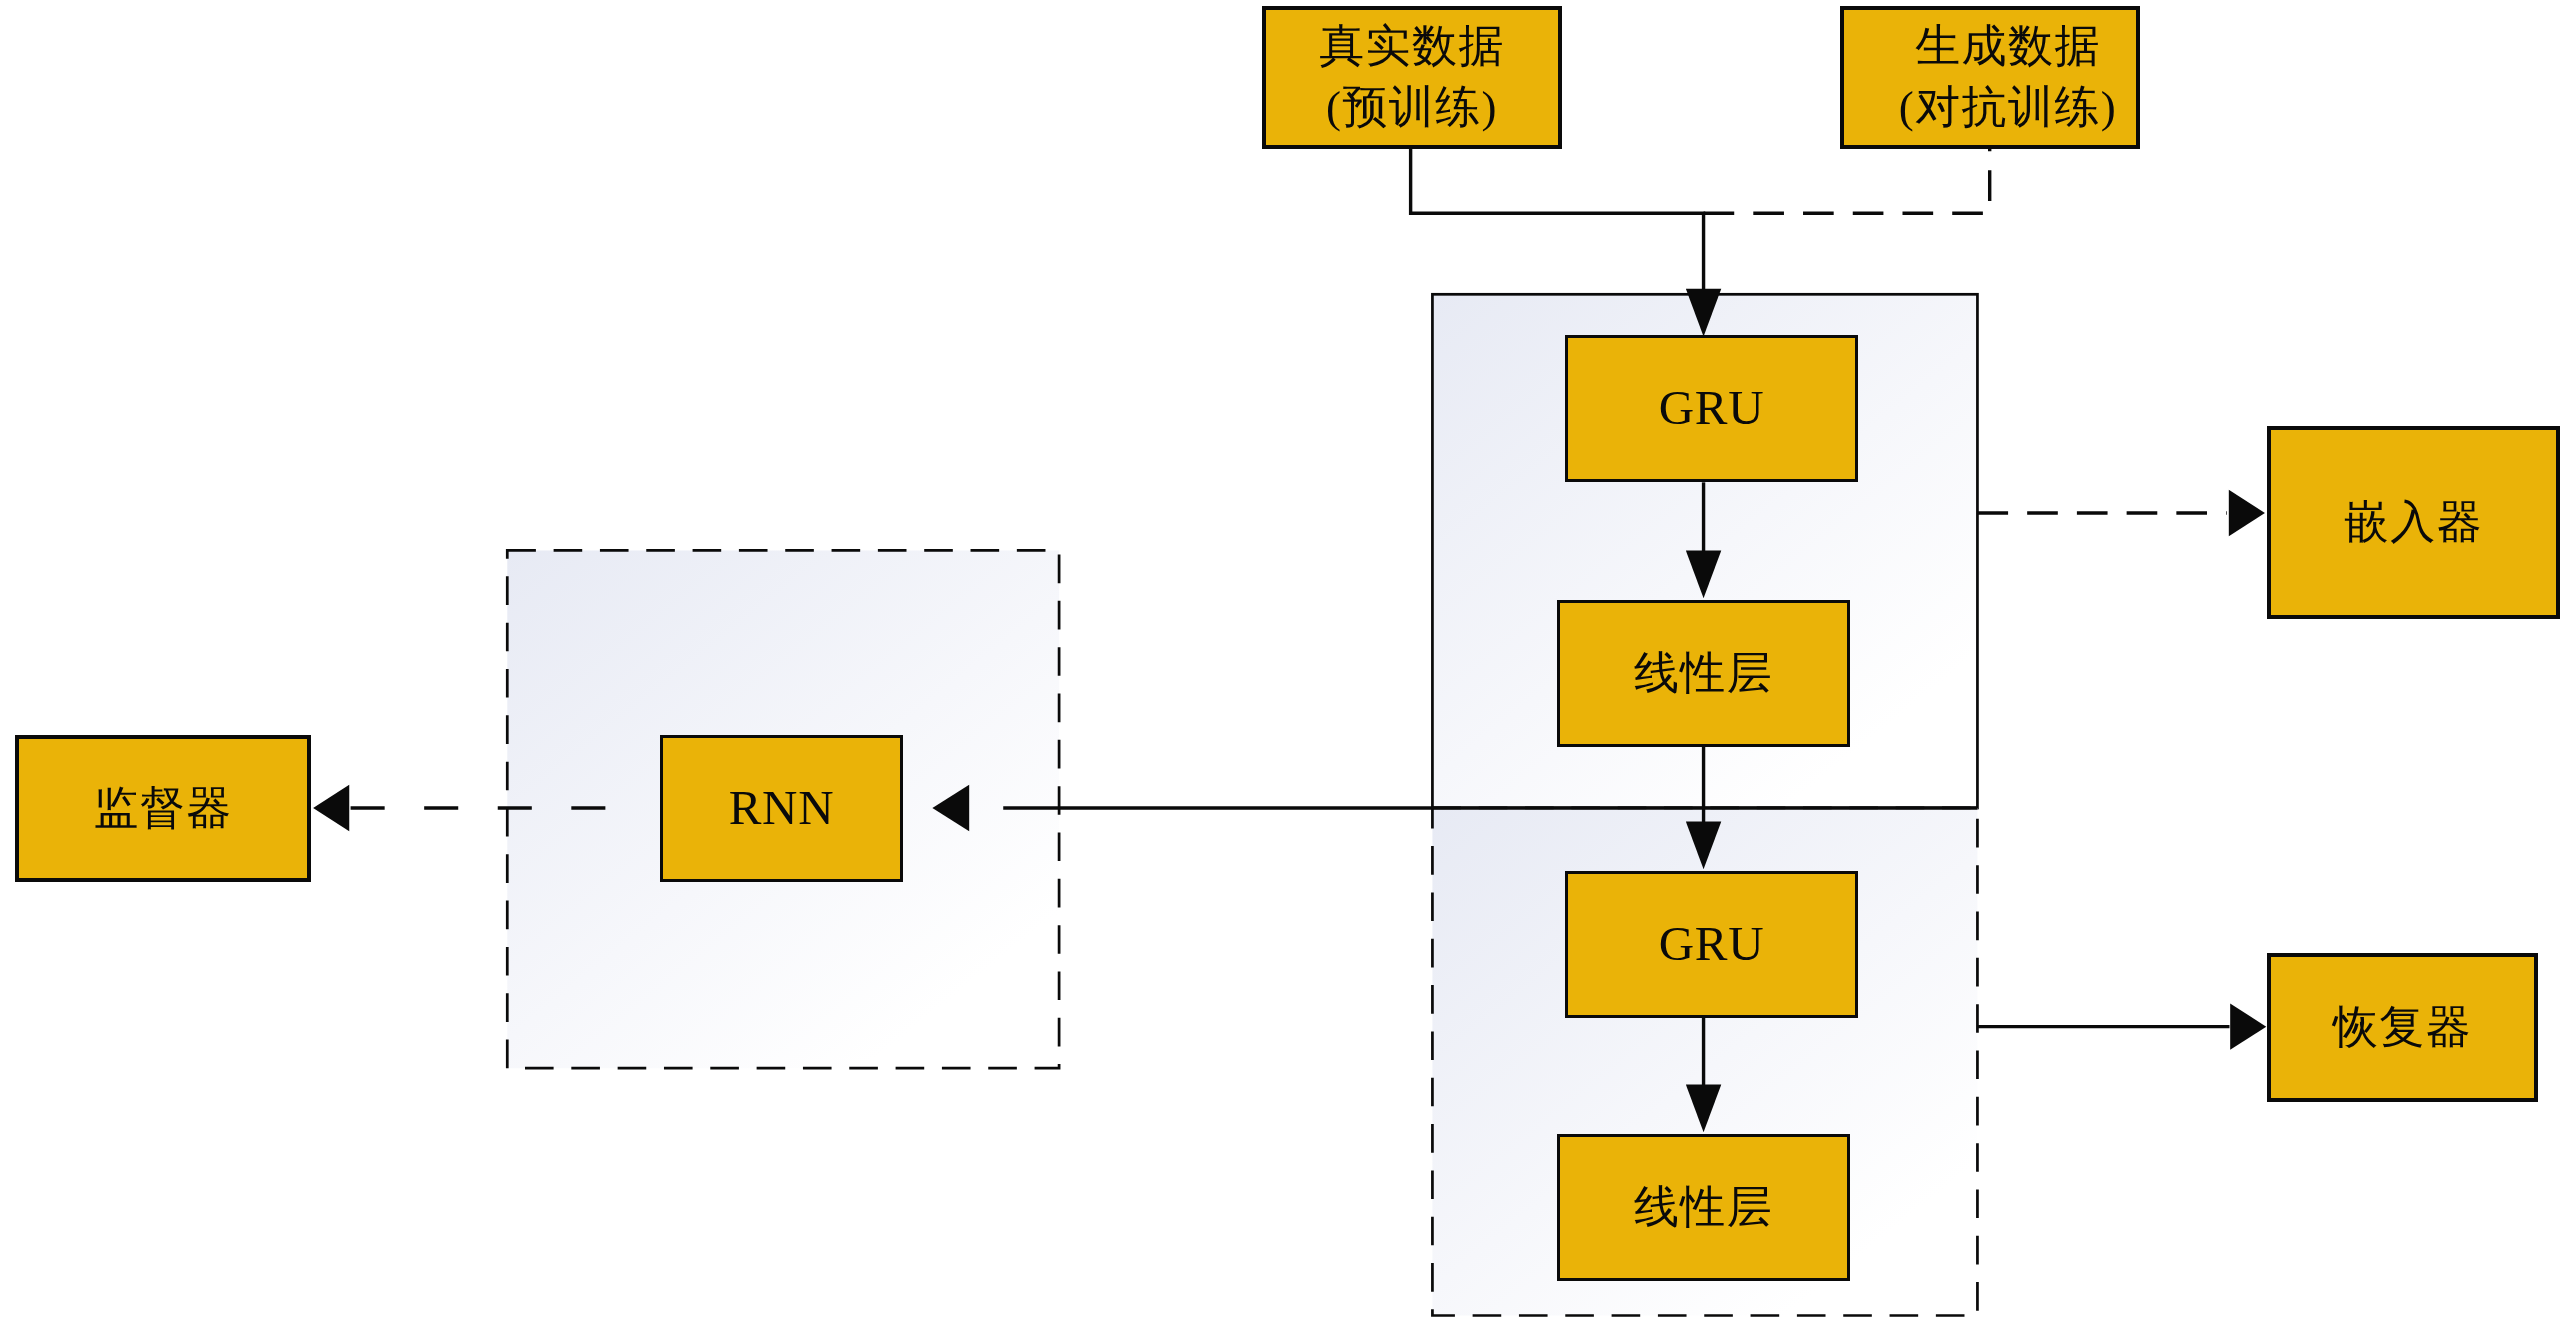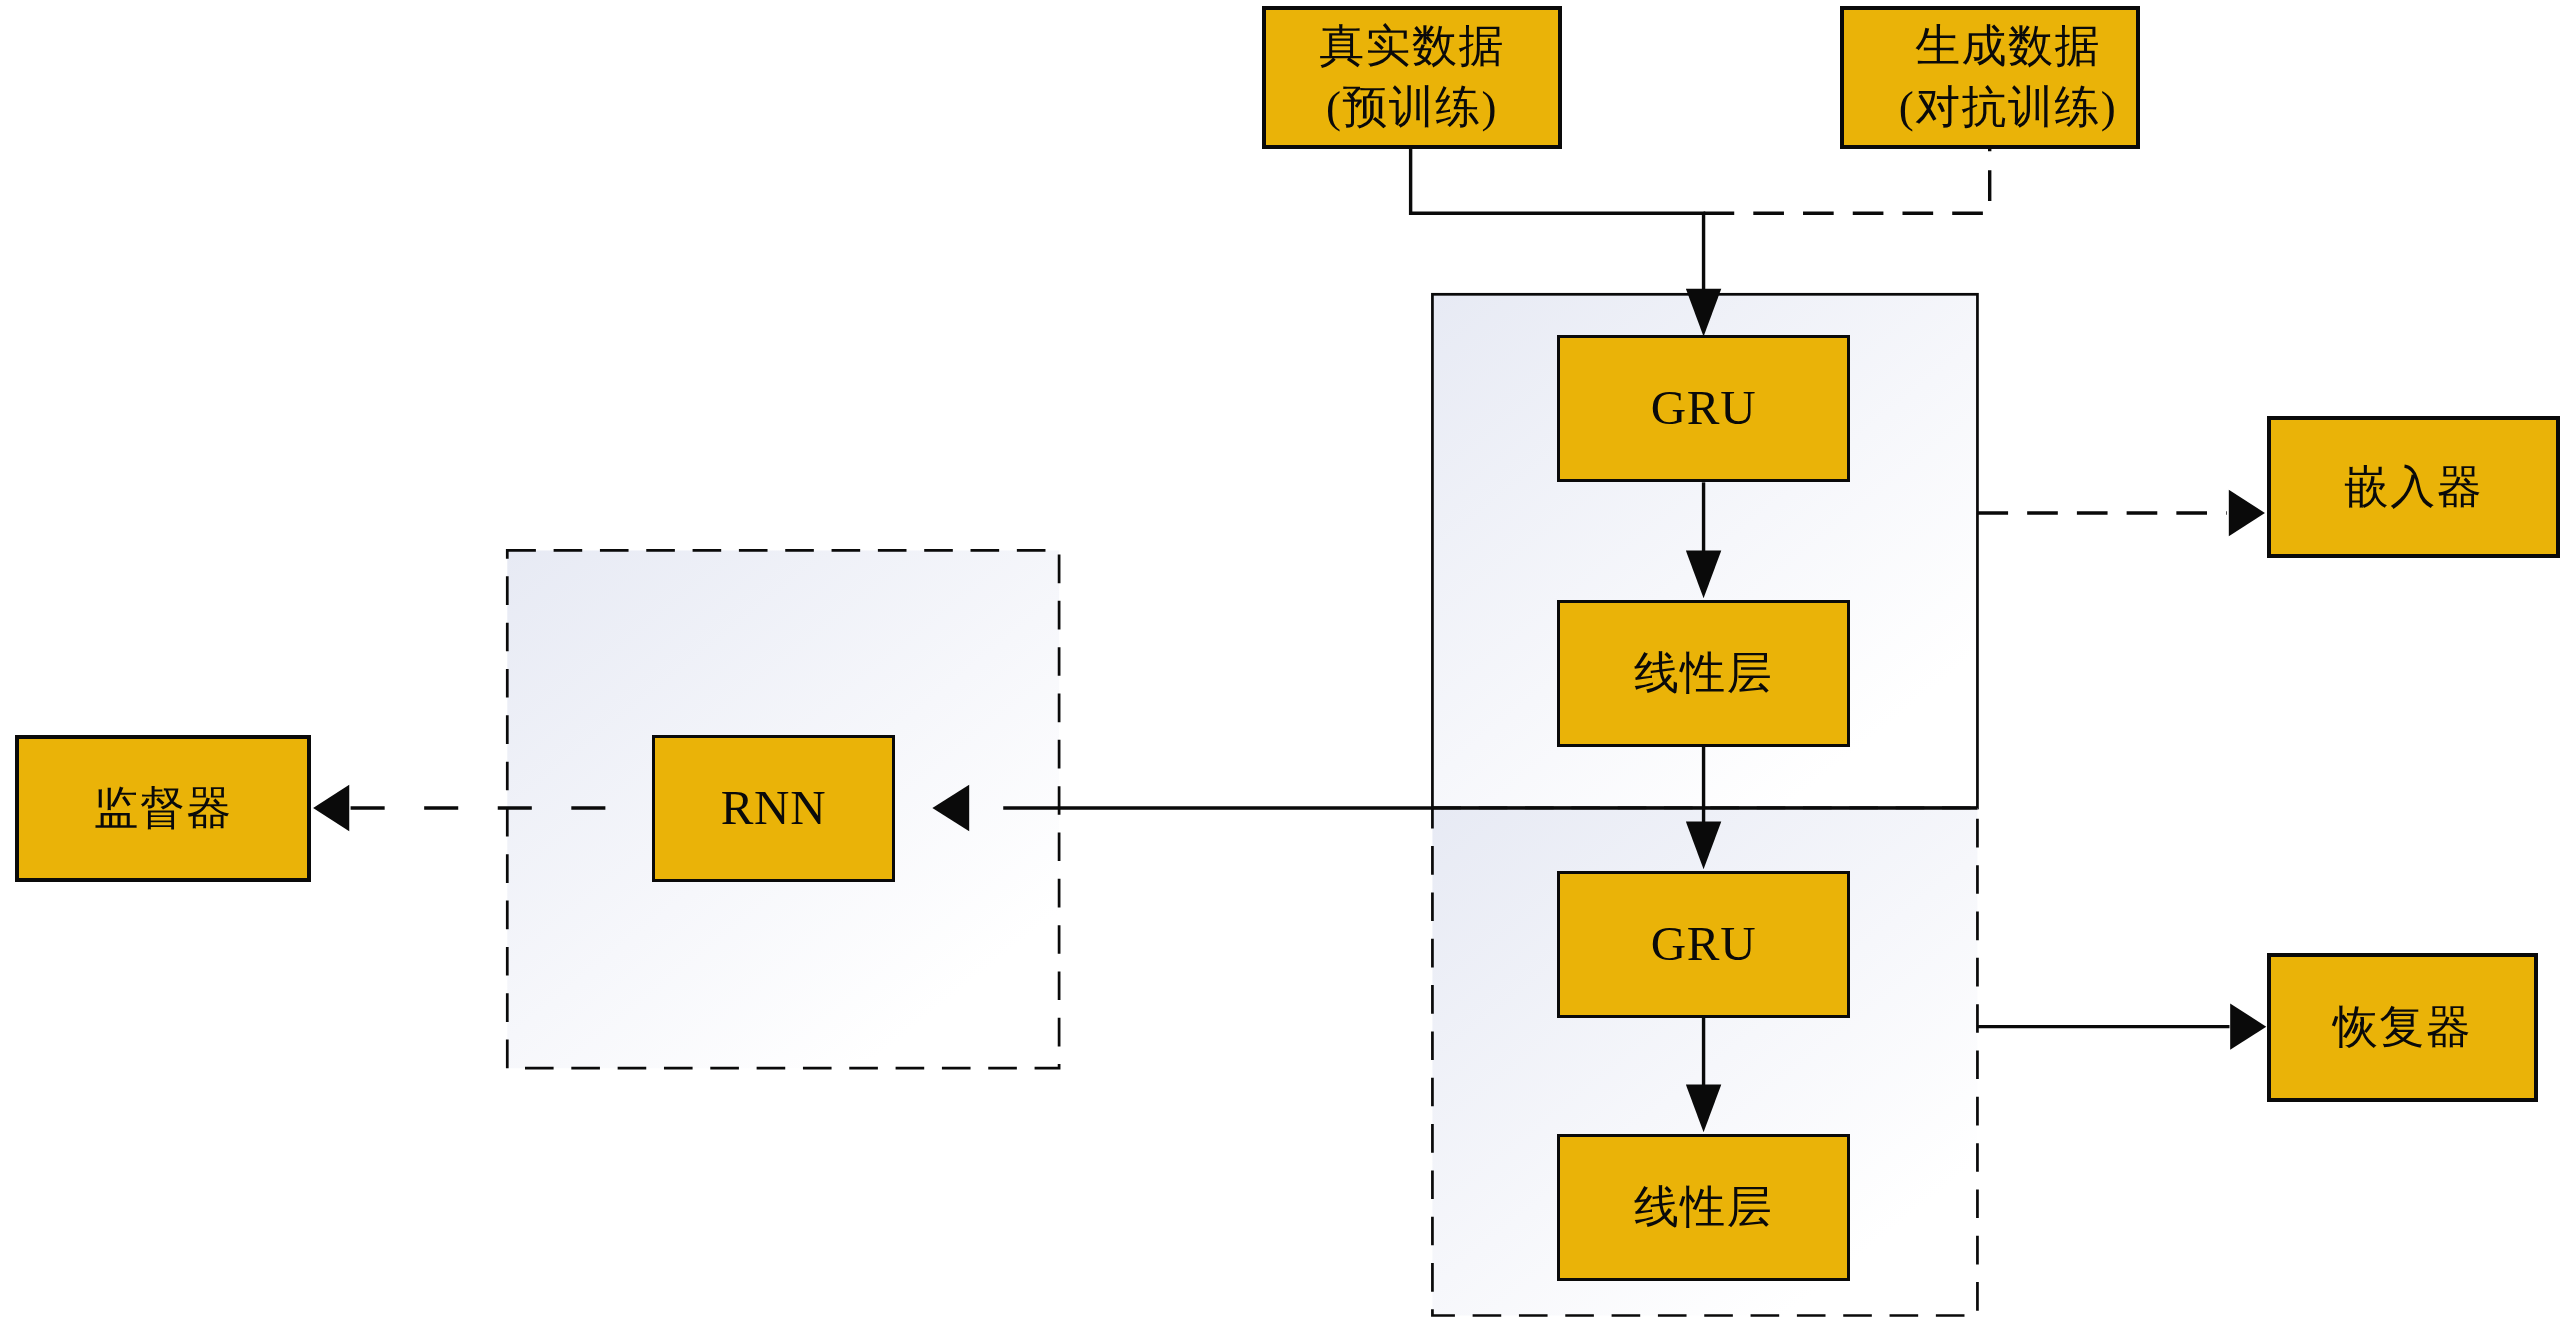--- a/index.html
+++ b/index.html
@@ -24,31 +24,31 @@
     display: flex;
     flex-direction: column;
     align-items: center;
     justify-content: center;
     text-align: center;
     font-size: 45px;
     line-height: 1.35;
     letter-spacing: 1.4px;
   }
   .node.inner { border-width: 3.4px; }
-  .latin { font-size: 49px; letter-spacing: 0.7px; }
+  .latin { font-size: 49px; letter-spacing: 0.7px; margin-left: 8px; }
   
   #box-real-data  { left: 1262px; top:    5.5px; width: 300px; height: 143px; }
   #box-gen-data   { left: 1840px; top:    5.5px; width: 300px; height: 143px; padding-left: 36px; }
   
   #box-gru-top    { left: 1557px; top:  335px; width: 293px; height: 147px; }
   #box-lin-top    { left: 1557px; top:  600px; width: 293px; height: 147px; }
   #box-gru-bot    { left: 1557px; top: 871px; width: 293px; height: 147px; }
   #box-lin-bot    { left: 1557px; top: 1134px; width: 293px; height: 147px; }
   
-  #box-embedder   { left: 2267px; top:  416px; width: 293px; height: 142px; }
+  #box-embedder   { left: 2267px; top:  426px; width: 293px; height: 193px; }
   #box-recovery   { left: 2267px; top: 953px; width: 271px; height: 149px; justify-content: center; }
   
   #box-rnn        { left:  652px; top: 735px; width: 243px; height: 147px; }
   #box-supervisor { left:   15px; top: 735px; width: 296px; height: 147px; align-items: center; }
 </style>
 </head>
 <body>
 
 <div id="stage">
 

